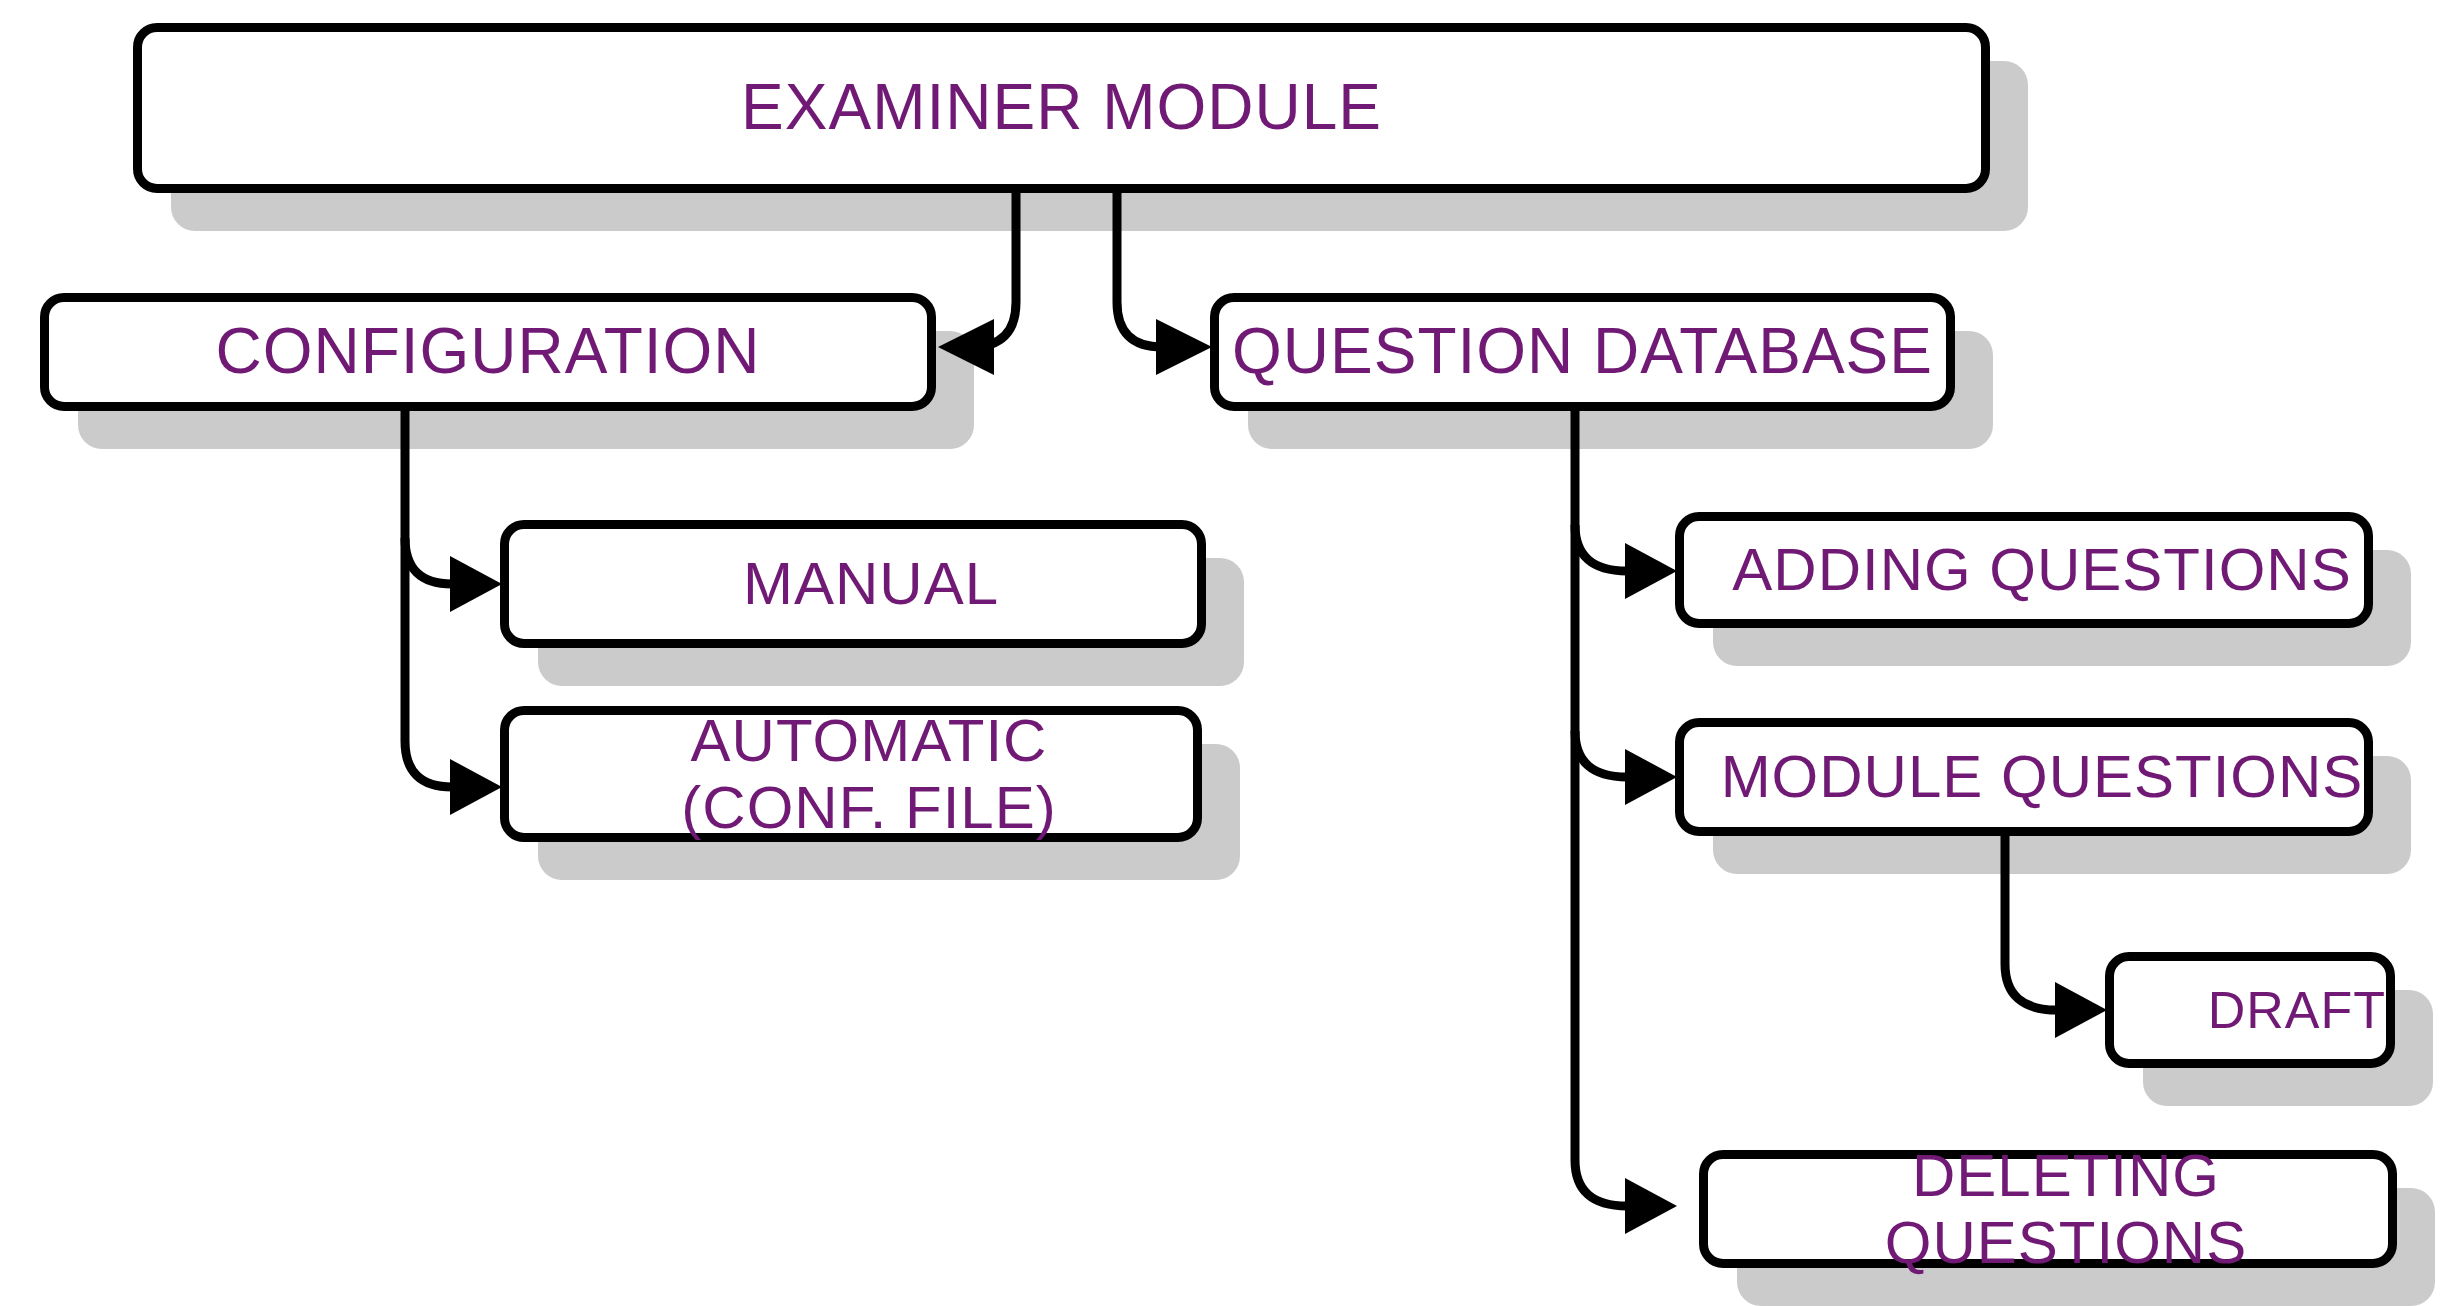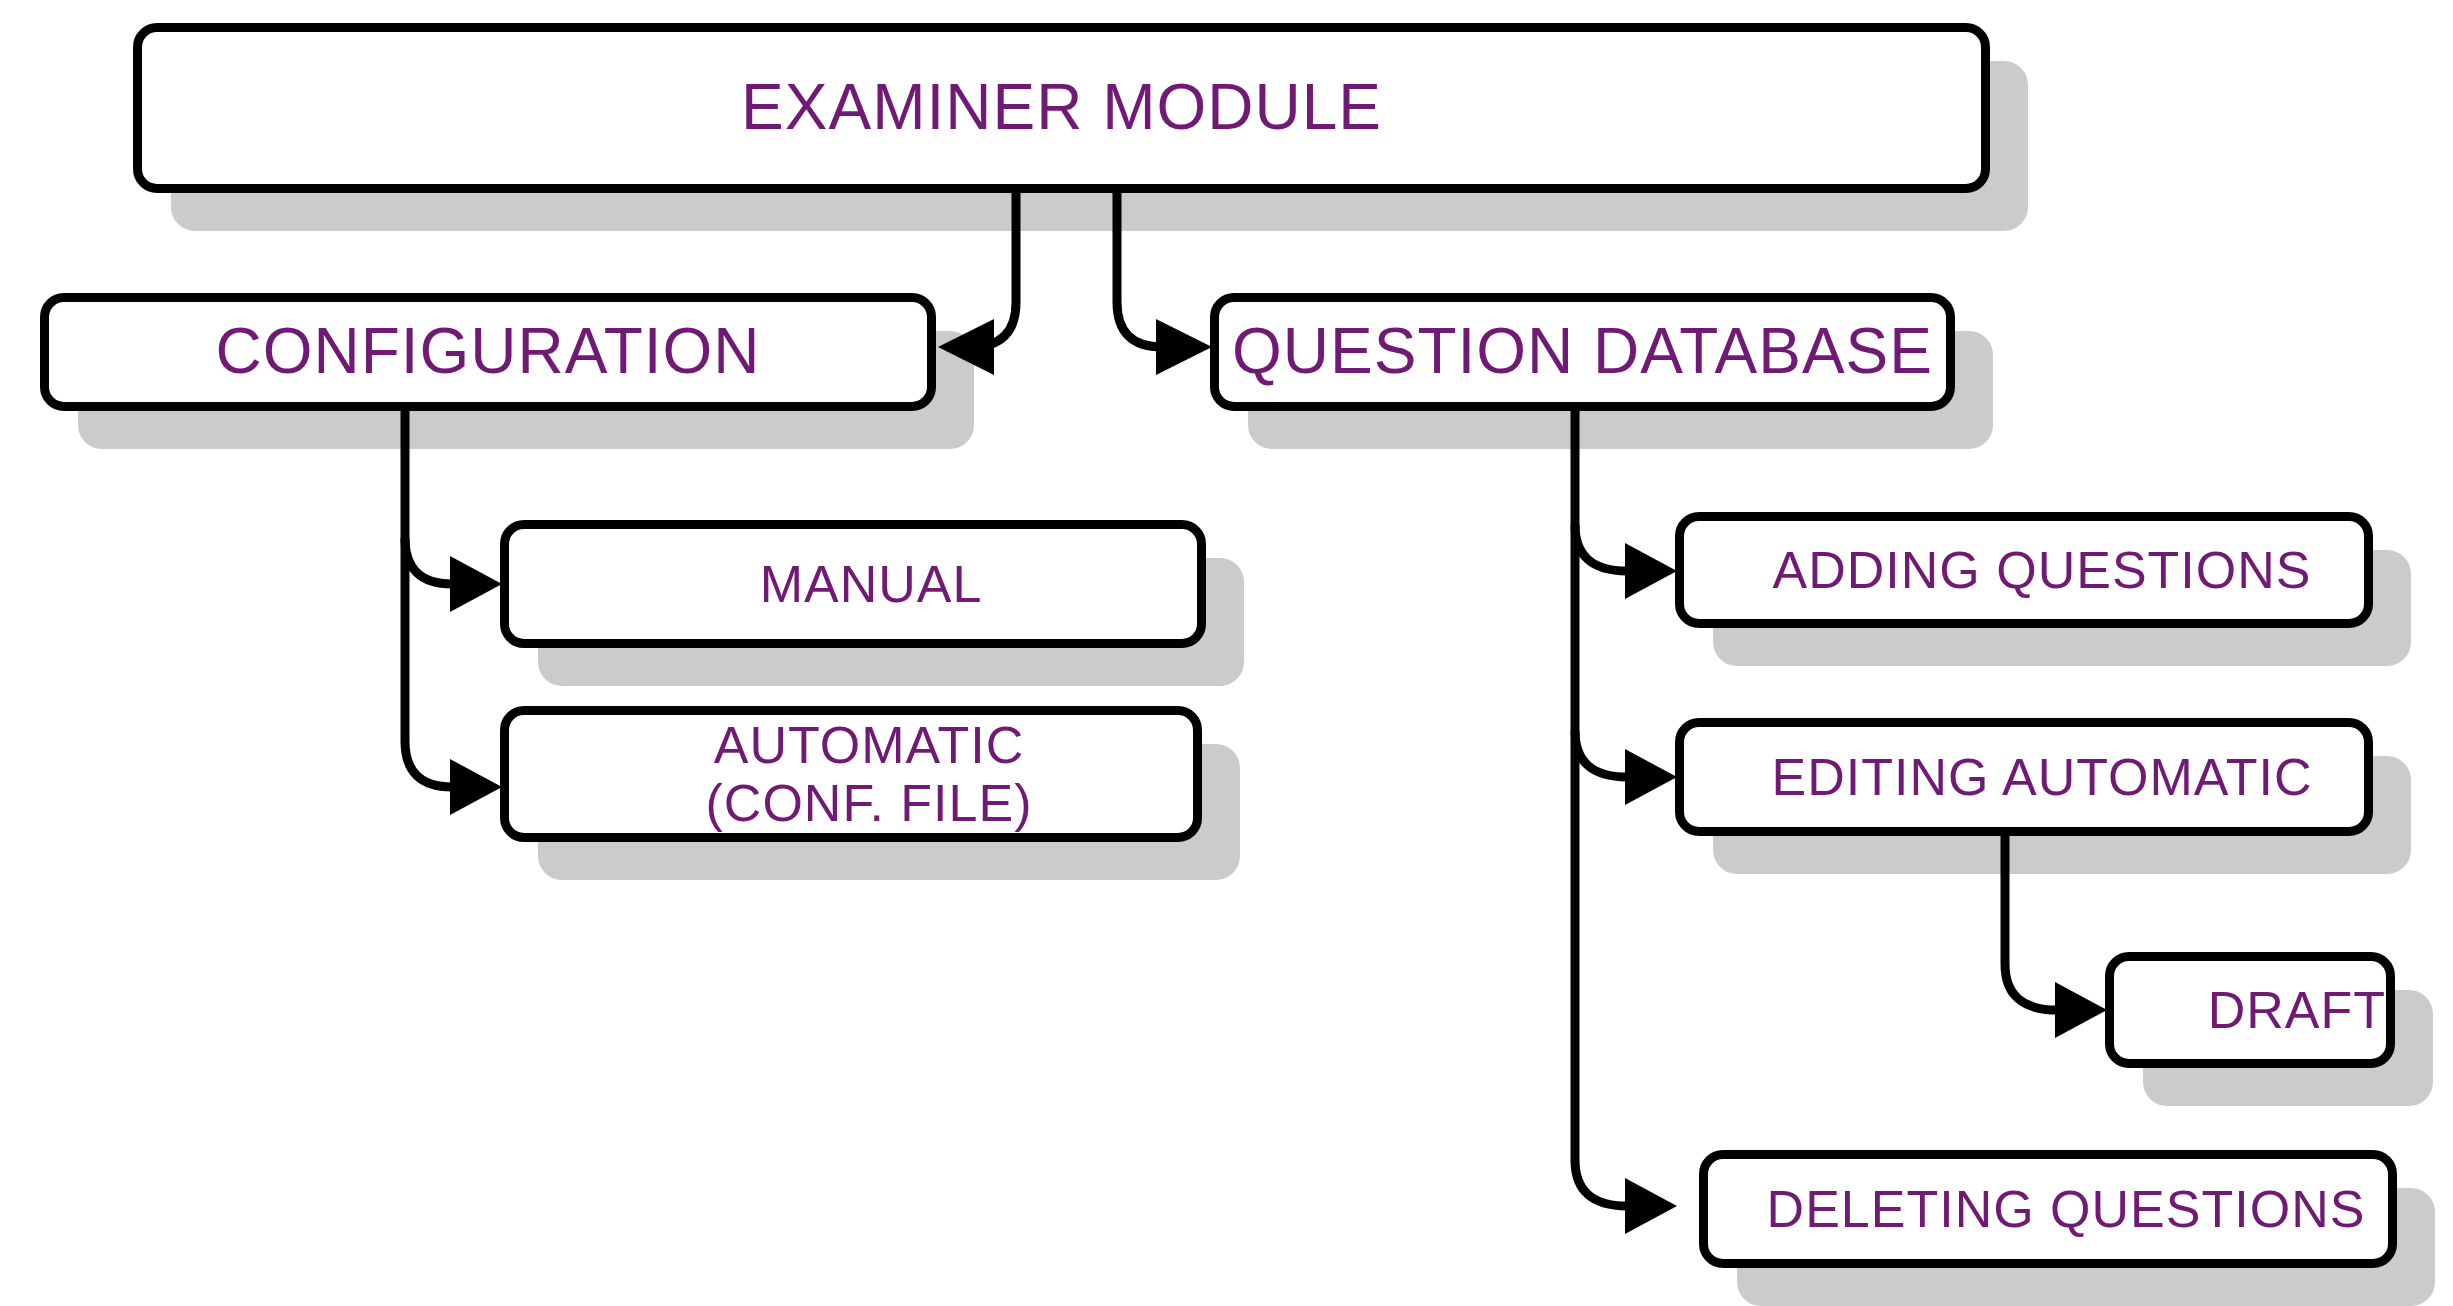--- a/index.html
+++ b/index.html
@@ -36,21 +36,21 @@
     align-items: center;
     justify-content: center;
     text-align: center;
     color: #701a75;
     z-index: 1;
     letter-spacing: 1px;
     line-height: 1.12;
   }
   .lvl0 { font-size: 64px; }
   .lvl1 { font-size: 64px; }
-  .lvl2 { font-size: 52px; padding-left: 36px; }
+  .lvl2 { font-size: 60px; padding-left: 36px; }
   .lvl3 { font-size: 52px; align-items: flex-end; }
 
   
   #n-examiner  { left: 133px;  top: 23px;   width: 1857px; height: 170px; }
   #n-config    { left: 40px;   top: 293px;  width: 896px;  height: 118px; }
   #n-qdb       { left: 1210px; top: 293px;  width: 745px;  height: 118px; }
   #n-manual    { left: 500px;  top: 520px;  width: 706px;  height: 128px; }
   #n-auto      { left: 500px;  top: 706px;  width: 702px;  height: 136px; }
   #n-adding    { left: 1675px; top: 512px;  width: 698px;  height: 116px; }
   #n-editing   { left: 1675px; top: 718px;  width: 698px;  height: 118px; }
@@ -115,21 +115,21 @@
   <div class="node lvl2" id="n-auto">
     <span>AUTOMATIC</span>
     <span>(CONF. FILE)</span>
   </div>
 
   <div class="node lvl2" id="n-adding">
     <span>ADDING QUESTIONS</span>
   </div>
 
   <div class="node lvl2" id="n-editing">
-    <span>EDITING AUTOMATIC</span>
+    <span>MODULE QUESTIONS</span>
   </div>
 
   <div class="node lvl3" id="n-draft">
     <span>DRAFT</span>
   </div>
 
   <div class="node lvl2" id="n-deleting">
     <span>DELETING QUESTIONS</span>
   </div>
 

